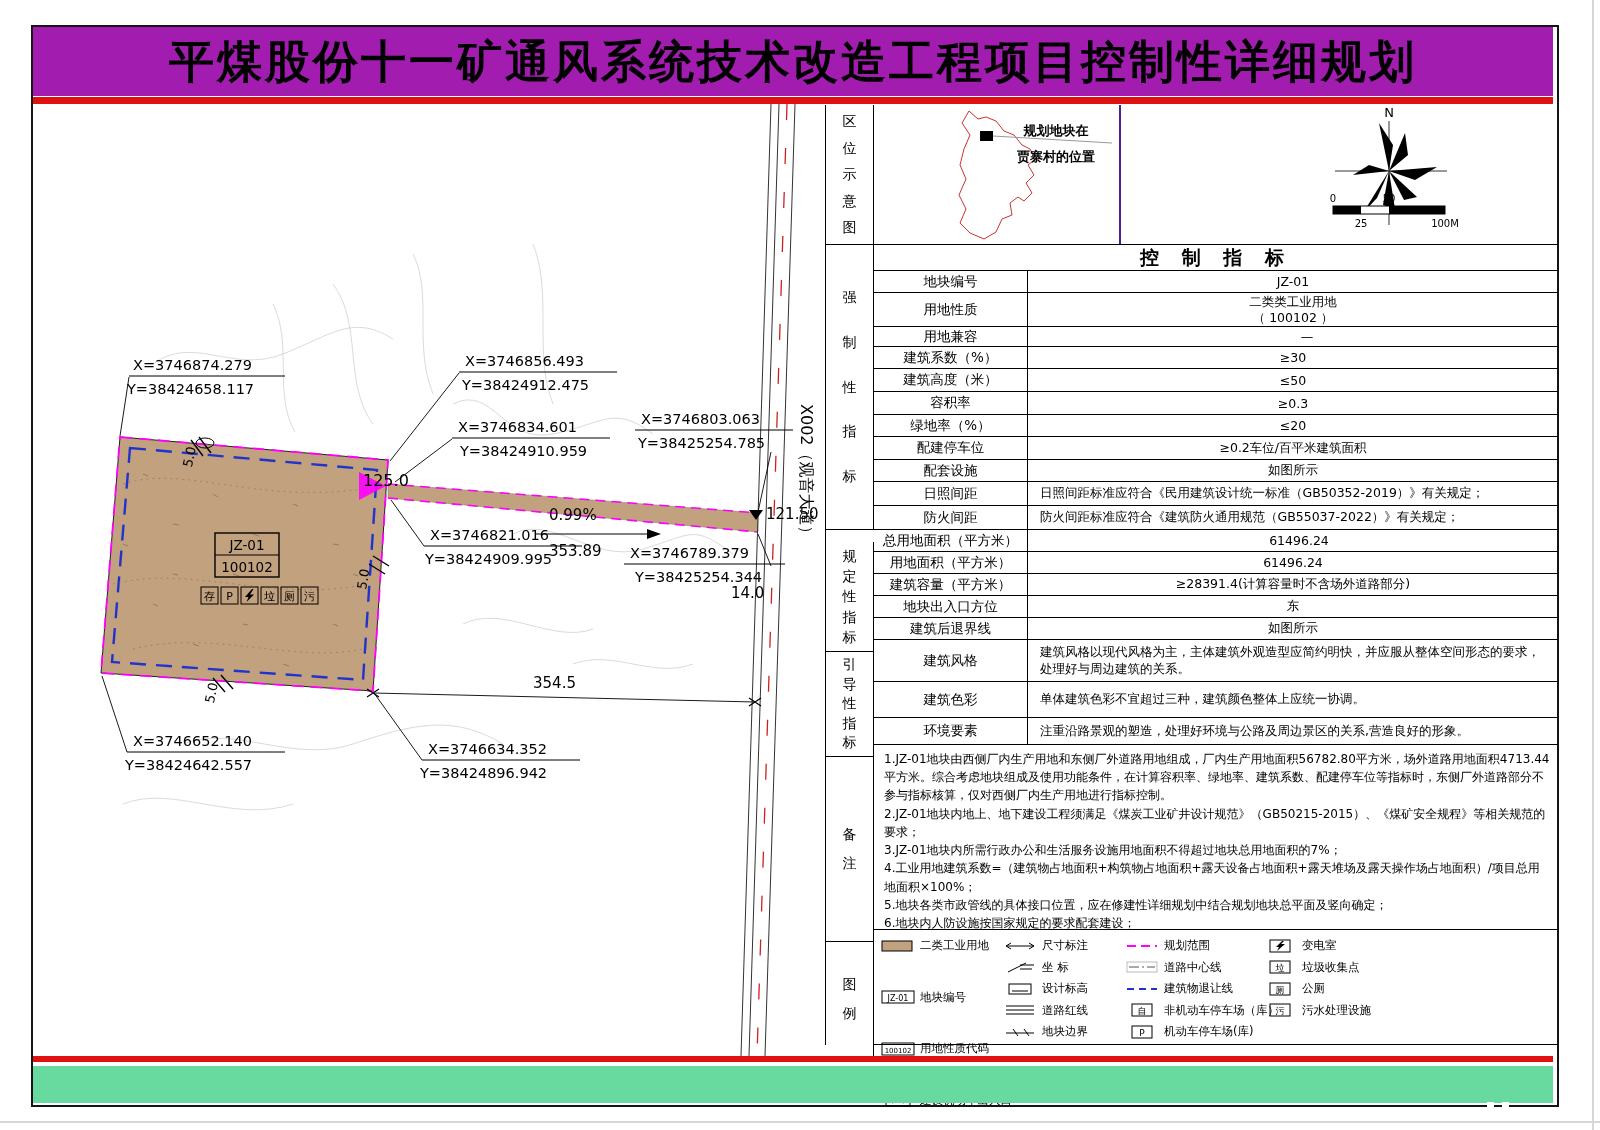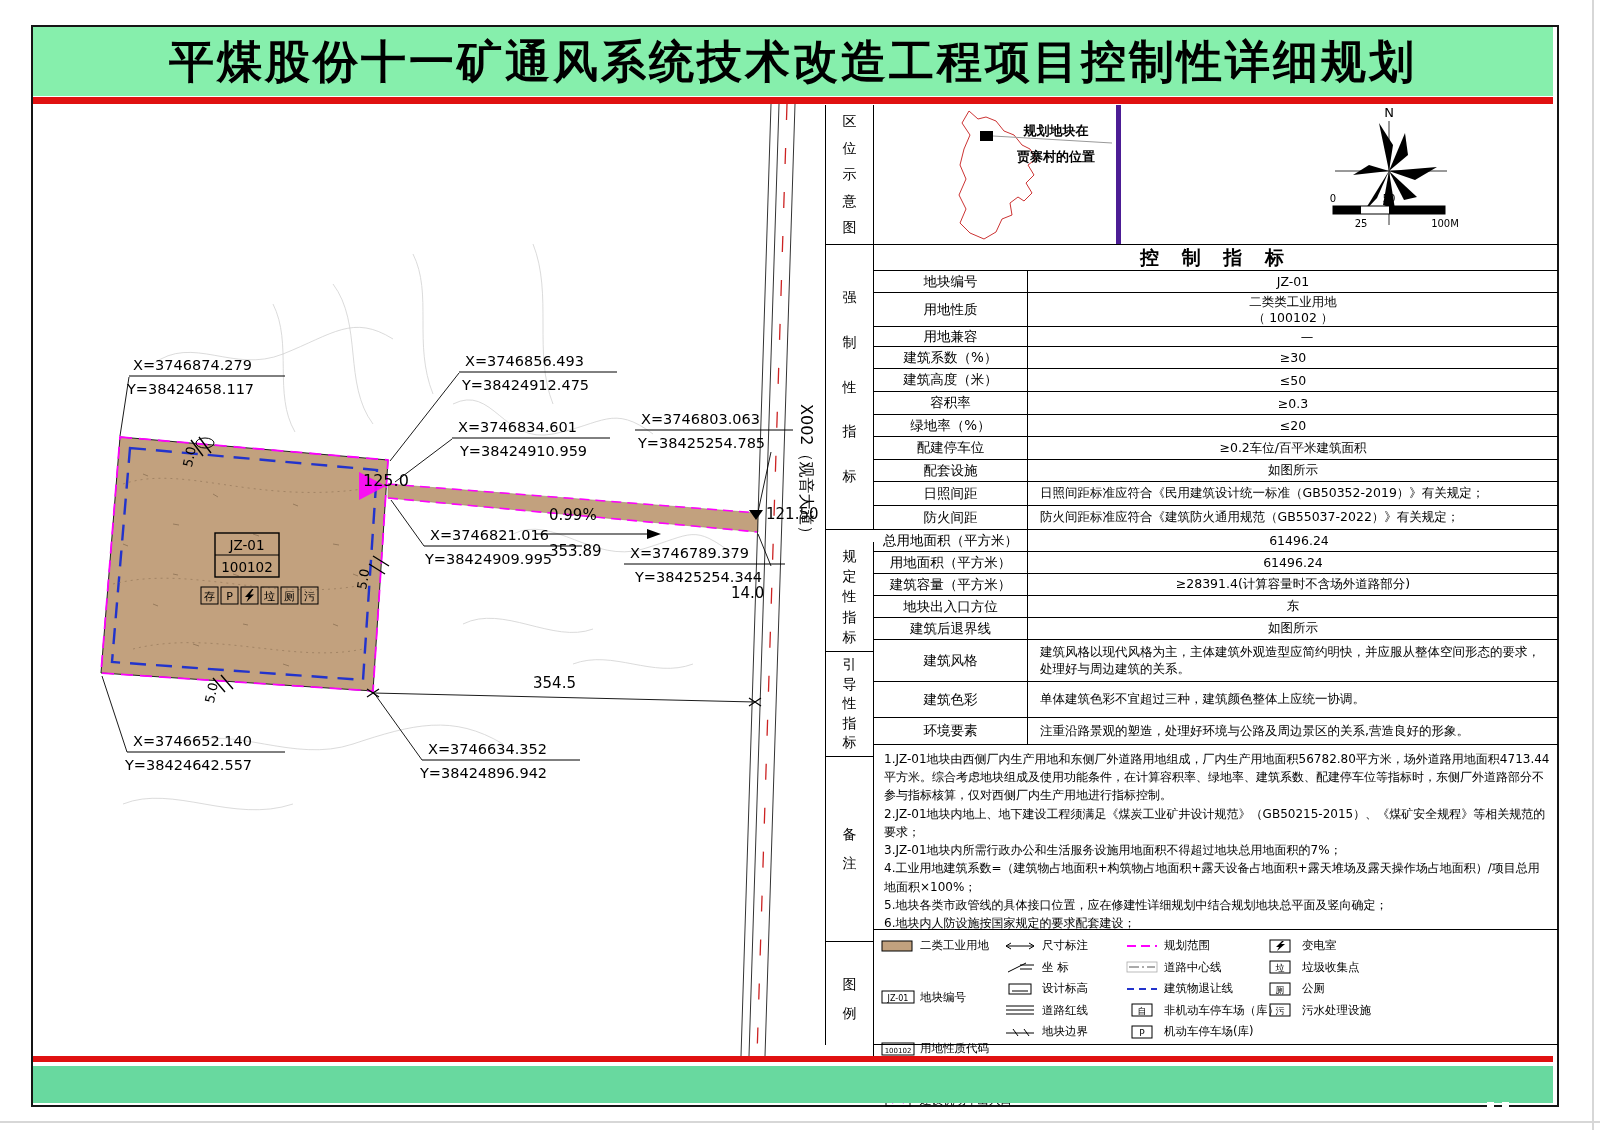--- a/index.html
+++ b/index.html
@@ -1,19 +1,19 @@
 <!DOCTYPE html>
 <html><head>
 <meta charset="utf-8">
 <style>
   html,body{margin:0;padding:0;background:#fff;}
   .page{position:relative;width:1600px;height:1130px;background:#fff;overflow:hidden;
         font-family:"DejaVu Sans","Liberation Sans",sans-serif;color:#000;}
   .frame{position:absolute;left:31px;top:25px;width:1524px;height:1078px;border:2px solid #151515;}
-  .banner-top{position:absolute;left:33px;top:27px;width:1520px;height:69px;background:#86efac;
+  .banner-top{position:absolute;left:33px;top:27px;width:1520px;height:69px;background:#a21caf;
               display:flex;align-items:center;justify-content:center;}
   .banner-top h1{margin:0;font-size:45px;font-weight:bold;letter-spacing:3px;}
   .redline{position:absolute;left:33px;width:1520px;background:#E01111;}
   .banner-bottom{position:absolute;left:33px;top:1066px;width:1520px;height:37px;background:#68D99F;}
   .map-area{position:absolute;left:33px;top:104px;width:792px;height:952px;}
   .panel{position:absolute;left:825px;top:105px;width:658px;height:940px;border-left:1.5px solid #000;box-sizing:border-box;font-size:13px;}
   .col-l{position:absolute;left:0;top:0;width:48px;height:940px;}
   .lcell{box-sizing:border-box;border-right:1px solid #000;border-bottom:1px solid #000;
          display:flex;align-items:center;justify-content:center;}
   .v{width:16px;text-align:center;word-break:break-all;font-size:14px;}
@@ -217,21 +217,21 @@
         <div class="v" style="line-height:2.1;">备注</div>
       </div>
       <div class="lcell" style="height:115px;">
         <div class="v" style="line-height:2.1;">图例</div>
       </div>
     </div>
 
     <div class="col-r">
 
       <div class="prow" style="height:140px;">
-        <div style="width:247px;border-right:5px solid #4c1d95;box-sizing:border-box;">
+        <div style="width:247px;border-right:2px solid #4c1d95;box-sizing:border-box;">
           <svg width="246" height="139" viewBox="0 0 246 139">
             <path d="M95,6 L88,18 L96,30 L90,44 L86,60 L92,74 L85,90 L92,104 L86,118 L96,128 L110,134 L122,127 L128,114 L138,110 L136,98 L144,92 L150,96 L158,88 L152,78 L160,70 L154,60 L162,54 L156,44 L148,40 L140,30 L130,26 L122,16 L112,12 L104,14 Z" fill="none" stroke="#cc3333" stroke-width="1"></path>
             <rect x="106" y="26" width="13" height="10" fill="#000"></rect>
             <line x1="119" y1="31" x2="238" y2="38" stroke="#999" stroke-width="1"></line>
             <text x="182" y="30" font-size="13" text-anchor="middle" font-weight="bold">规划地块在</text>
             <text x="182" y="56" font-size="13" text-anchor="middle" font-weight="bold">贾寨村的位置</text>
           </svg>
         </div>
         <div style="flex:1;">
           <svg width="436" height="139" viewBox="0 0 436 139">

